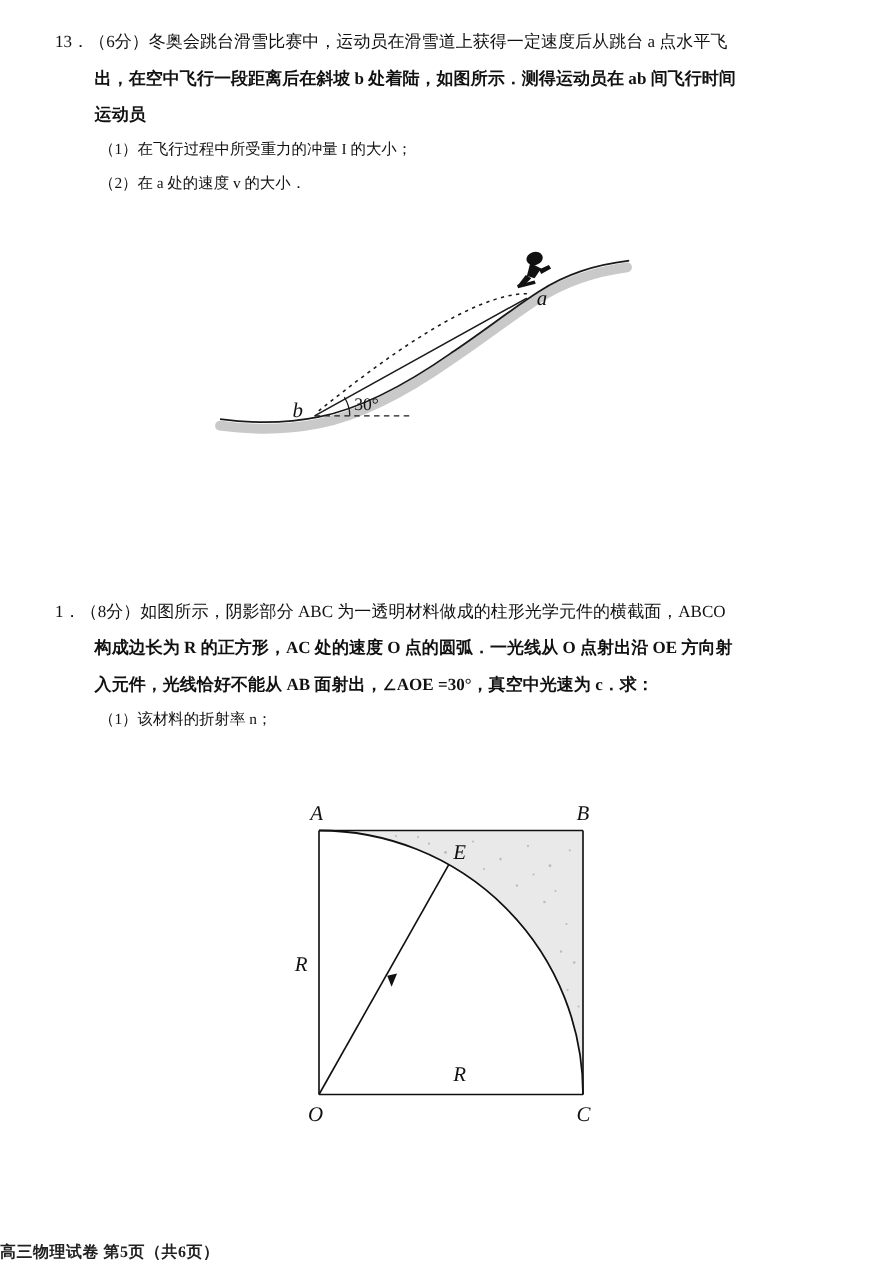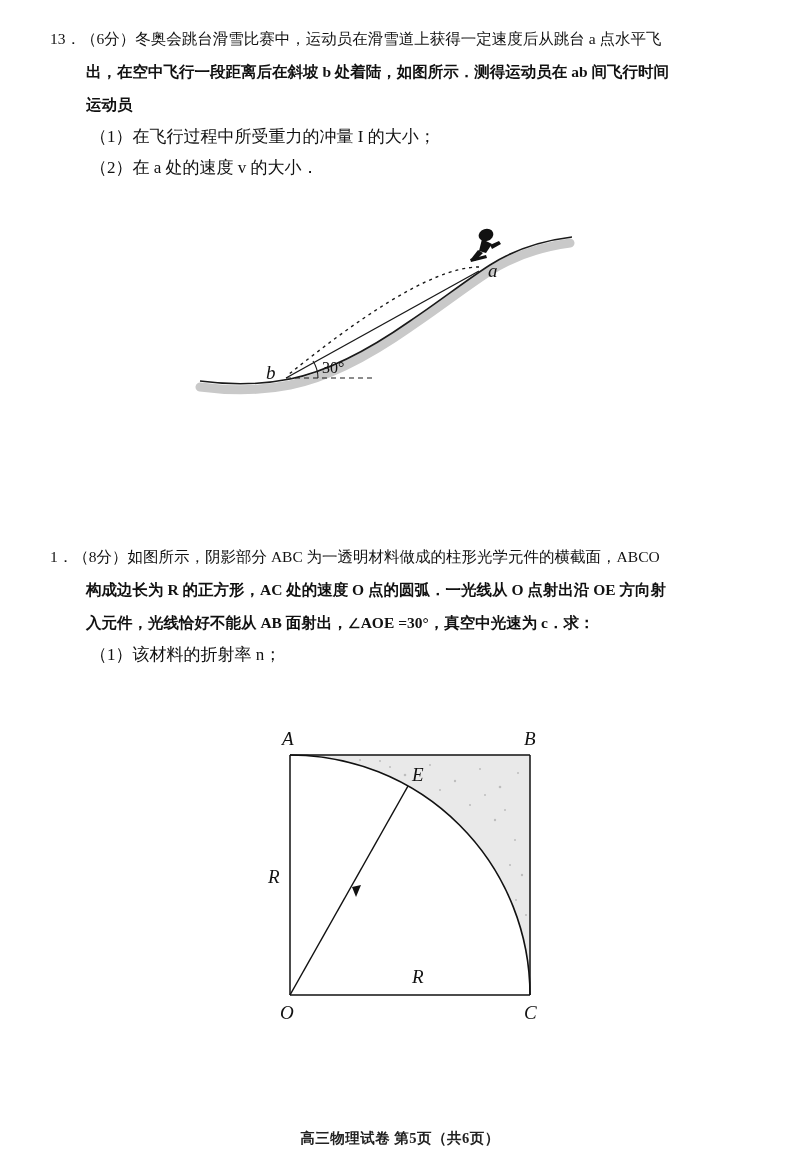--- a/index.html
+++ b/index.html
@@ -29,21 +29,21 @@
     left: 32px;
     margin-left: 18px;
   }
   .prob-line {
     font-size: 15.5px;
     line-height: 33px;
     white-space: nowrap;
   }
   .indent1 { padding-left: 36px; font-weight: bold; }
   .sub-line {
-    font-size: 17px;
+    font-size: 14px;
     line-height: 31px;
     padding-left: 40px;
     white-space: nowrap;
   }
 
   #problem13 { top: 22px; }
   #problem14 { top: 540px; }
 
   
   .figure {
@@ -51,21 +51,21 @@
   }
   #fig13 { left: 190px; top: 215px; width: 420px; height: 200px; }
   #fig14 { left: 230px; top: 715px; width: 350px; height: 320px; }
 
   
   .footer {
     position: absolute;
     bottom: 22px;
     left: 0;
     width: 800px;
-    text-align: center;
+    text-align: left;
     font-size: 14.5px;
     letter-spacing: 0.5px;
     font-weight: bold;
     color: #222;
   }
 </style>
 </head>
 <body>
 
 <div class="page">

